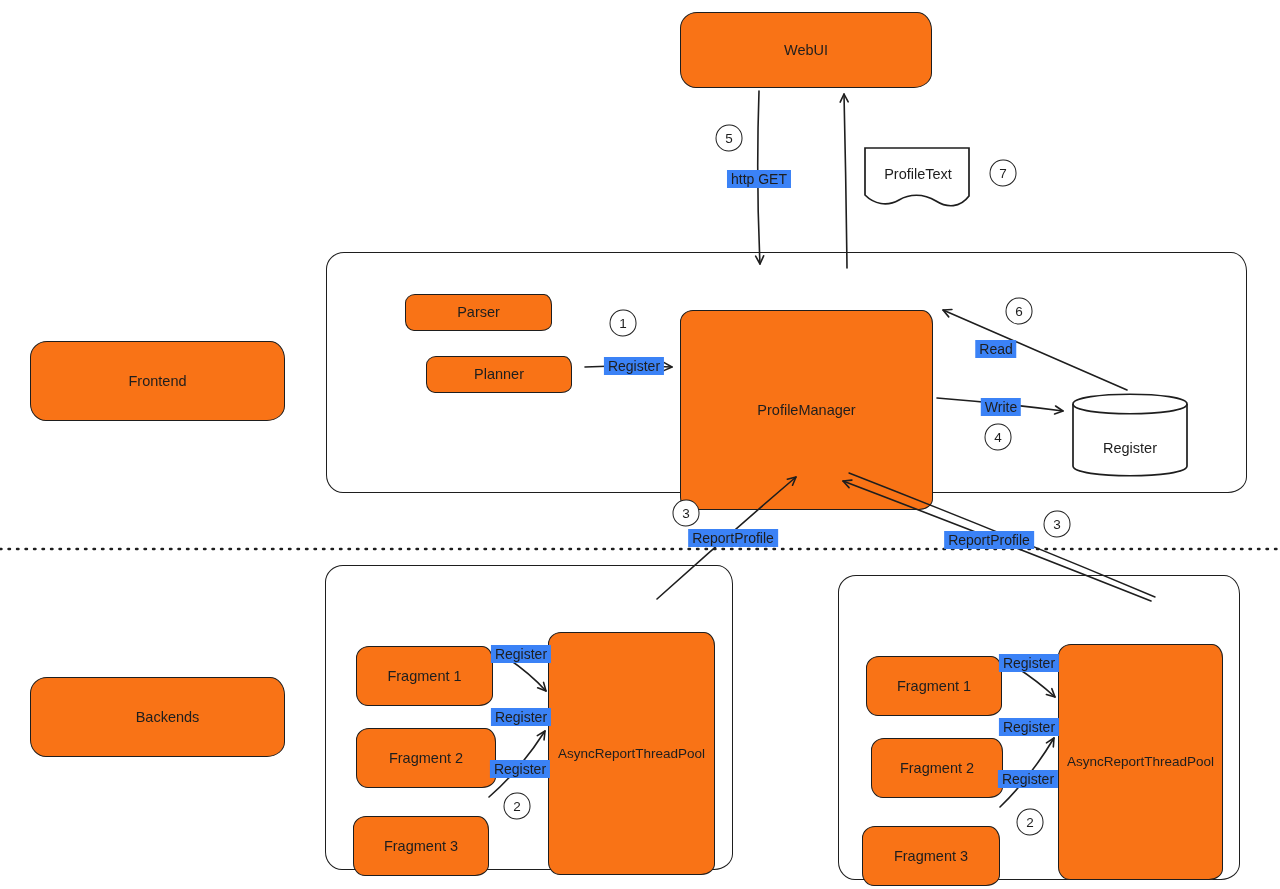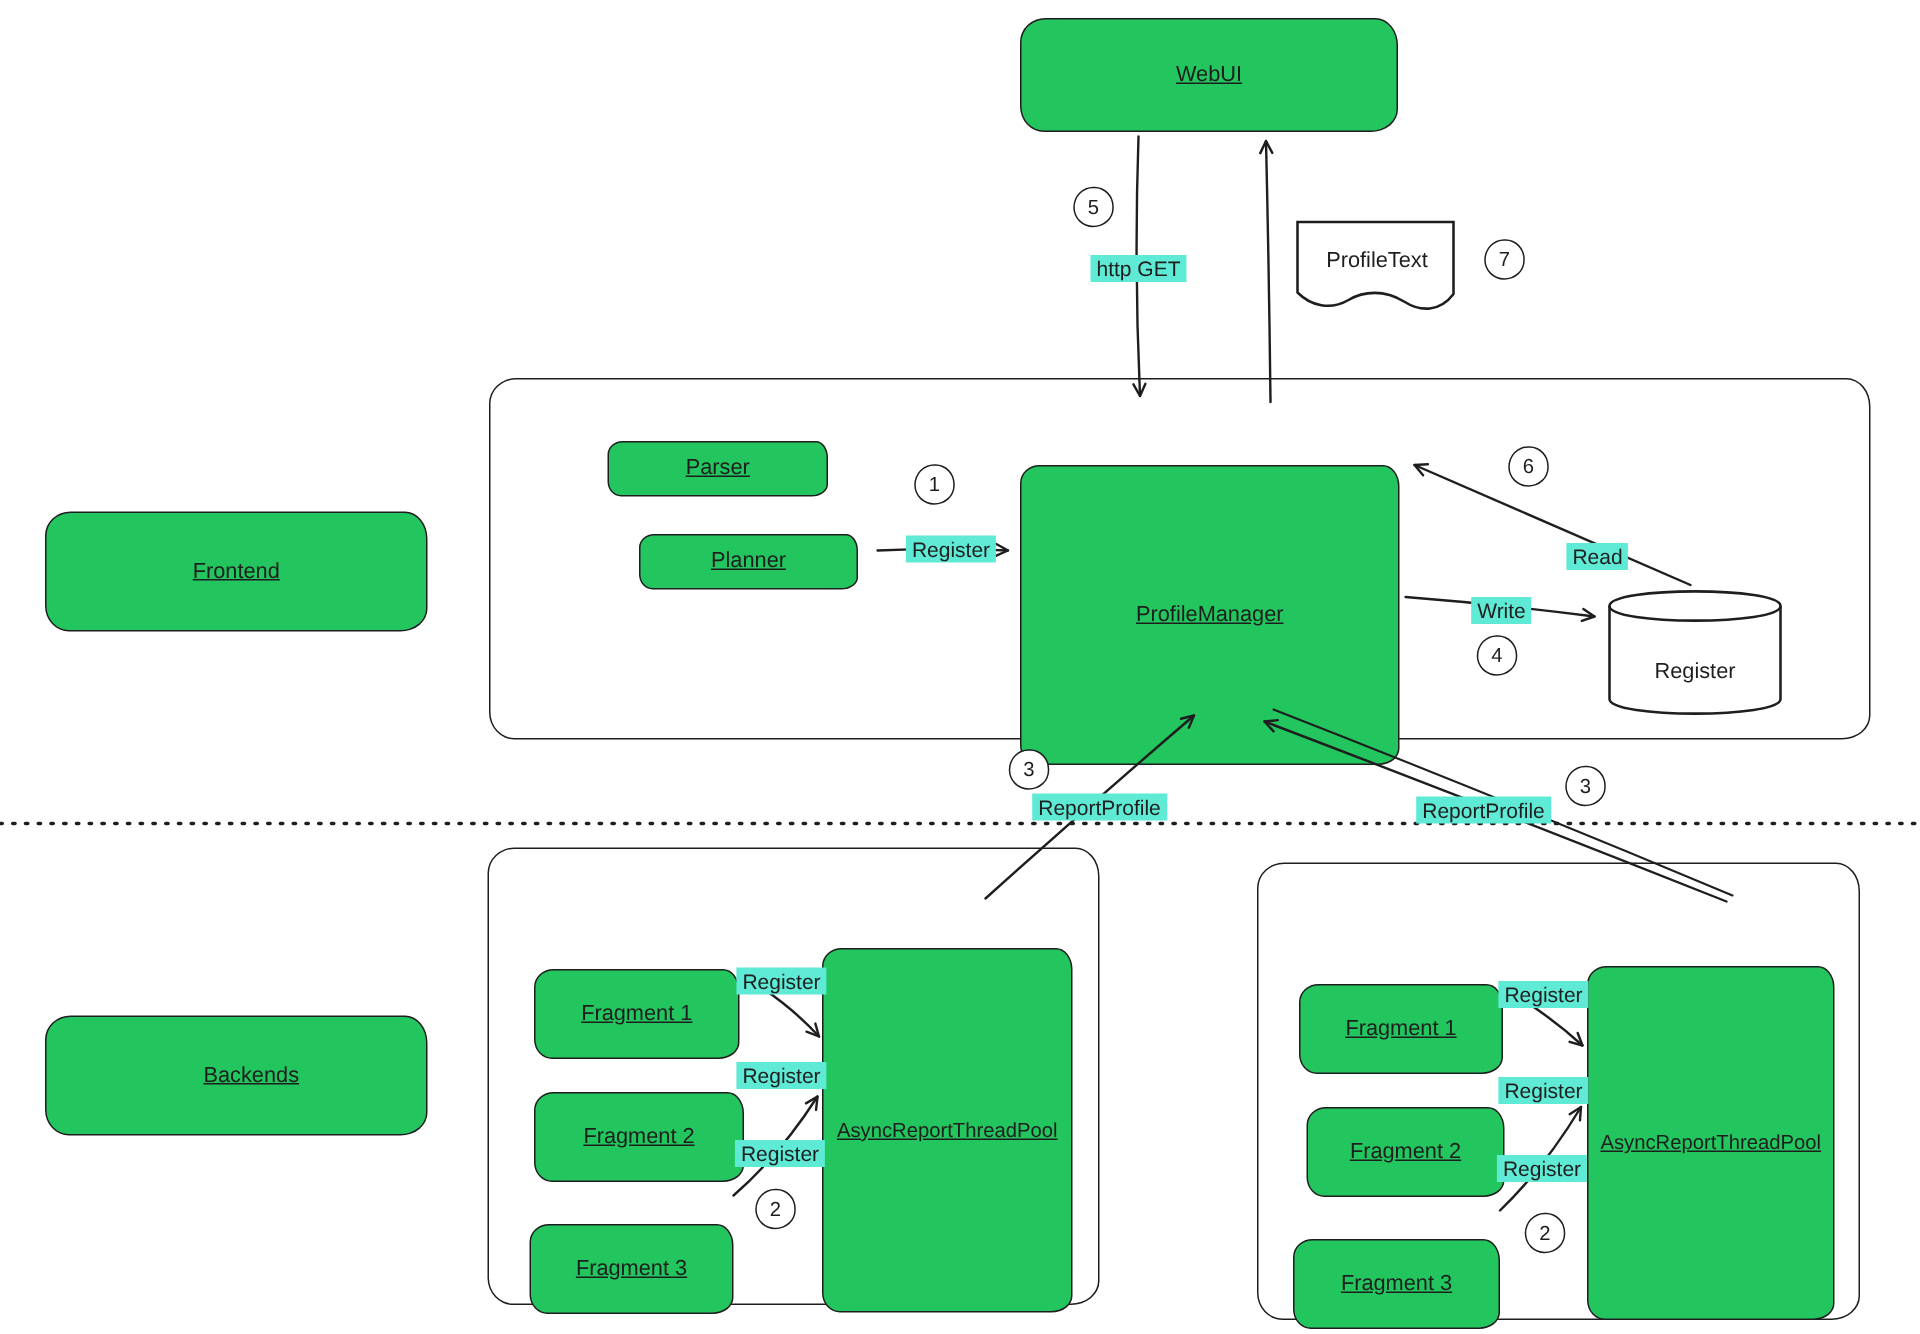--- a/index.html
+++ b/index.html
@@ -20,46 +20,45 @@
   }
   .container-box {
     position: absolute;
     border: 1.7px solid #1e1e1e;
     background: transparent;
     border-radius: 18px 16px 19px 17px / 17px 19px 16px 18px;
   }
   .node {
     position: absolute;
     border: 1.7px solid #1e1e1e;
-    background: #22c55e;
+    background: #f97316;
     display: flex;
     align-items: center;
     justify-content: center;
     font-size: 14.5px;
     text-align: center;
     line-height: 1.15;
-    text-decoration: underline;
   }
   .r-lg { border-radius: 17px 15px 18px 16px / 16px 18px 15px 17px; }
   .r-md { border-radius: 13px 11px 14px 12px / 12px 14px 11px 13px; margin-top: 40px; }
   .r-sm { border-radius: 10px 8px 11px 9px / 9px 11px 8px 10px; }
   .small-label { font-size: 13.5px; }
   .shape {
     position: absolute;
   }
   .shape-label {
     position: absolute;
     left: 0; right: 0;
     text-align: center;
     font-size: 14.5px;
   }
   .edge-label {
     position: absolute;
     transform: translate(-50%, -50%);
-    background: #5eead4;
+    background: #3b82f6;
     padding: 1px 4px;
     font-size: 14px;
     white-space: nowrap;
   }
   .badge {
     position: absolute;
     width: 27px;
     height: 27px;
     border: 1.6px solid #1e1e1e;
     border-radius: 50% 48% 52% 50% / 52% 50% 48% 50%;
@@ -143,21 +142,21 @@
     <path d="M489,797 Q520,770 545,731" fill="none" stroke="#1e1e1e" stroke-width="1.6" stroke-linecap="round" marker-end="url(#ah)"></path>
 
     <path d="M1003,659 Q1032,676 1055,697" fill="none" stroke="#1e1e1e" stroke-width="1.6" stroke-linecap="round" marker-end="url(#ah)"></path>
     <path d="M1005,727 L1053,723" fill="none" stroke="#1e1e1e" stroke-width="1.6" stroke-linecap="round" marker-end="url(#ah)"></path>
     <path d="M1000,807 Q1030,778 1054,738" fill="none" stroke="#1e1e1e" stroke-width="1.6" stroke-linecap="round" marker-end="url(#ah)"></path>
   </svg>
 
   <div class="edge-label" style="left:759px; top:179px;">http GET</div>
   <div class="edge-label" style="left:634px; top:366px;">Register</div>
   <div class="edge-label" style="left:1001px; top:407px;">Write</div>
-  <div class="edge-label" style="left:1065px; top:349px;margin-top:22px;">Read</div>
+  <div class="edge-label" style="left:996px; top:349px;">Read</div>
   <div class="edge-label" style="left:733px; top:538px;">ReportProfile</div>
   <div class="edge-label" style="left:989px; top:540px;">ReportProfile</div>
 
   <div class="edge-label" style="left:521px; top:654px;">Register</div>
   <div class="edge-label" style="left:521px; top:717px;">Register</div>
   <div class="edge-label" style="left:520px; top:769px;">Register</div>
 
   <div class="edge-label" style="left:1029px; top:663px;">Register</div>
   <div class="edge-label" style="left:1029px; top:727px;">Register</div>
   <div class="edge-label" style="left:1028px; top:779px;">Register</div>

